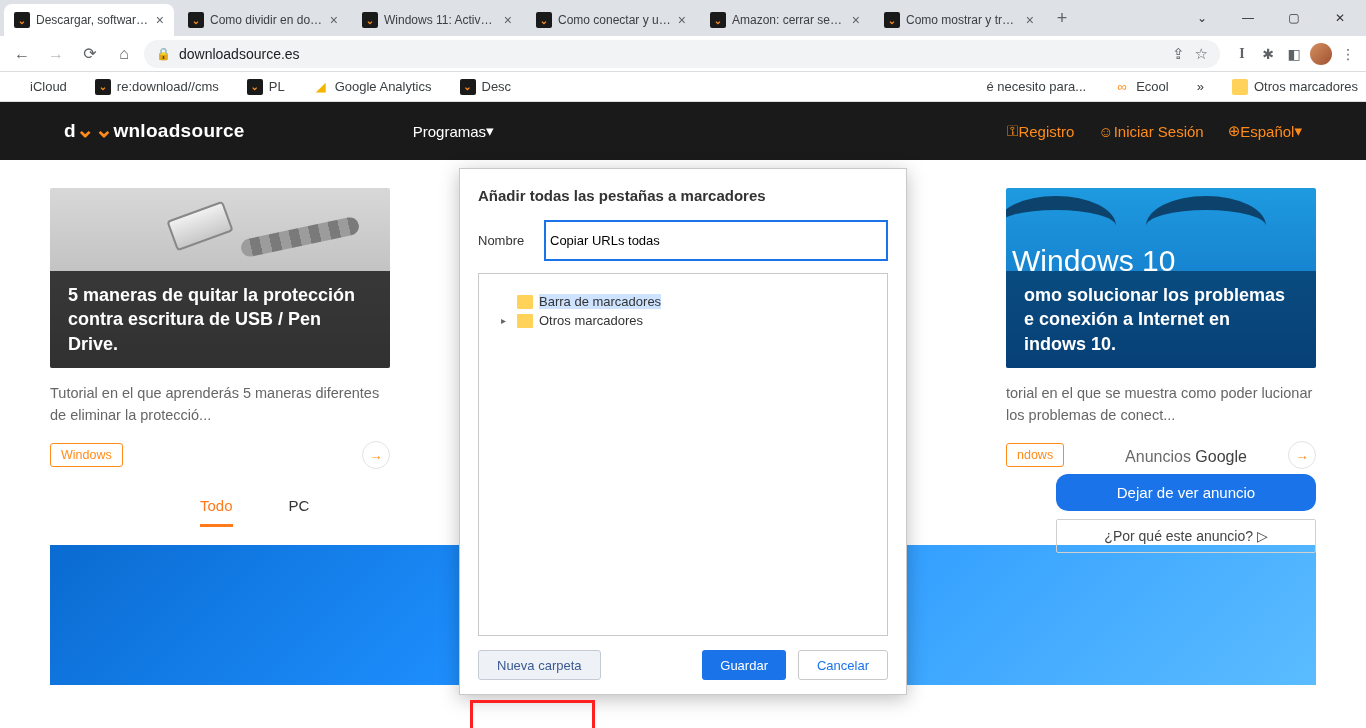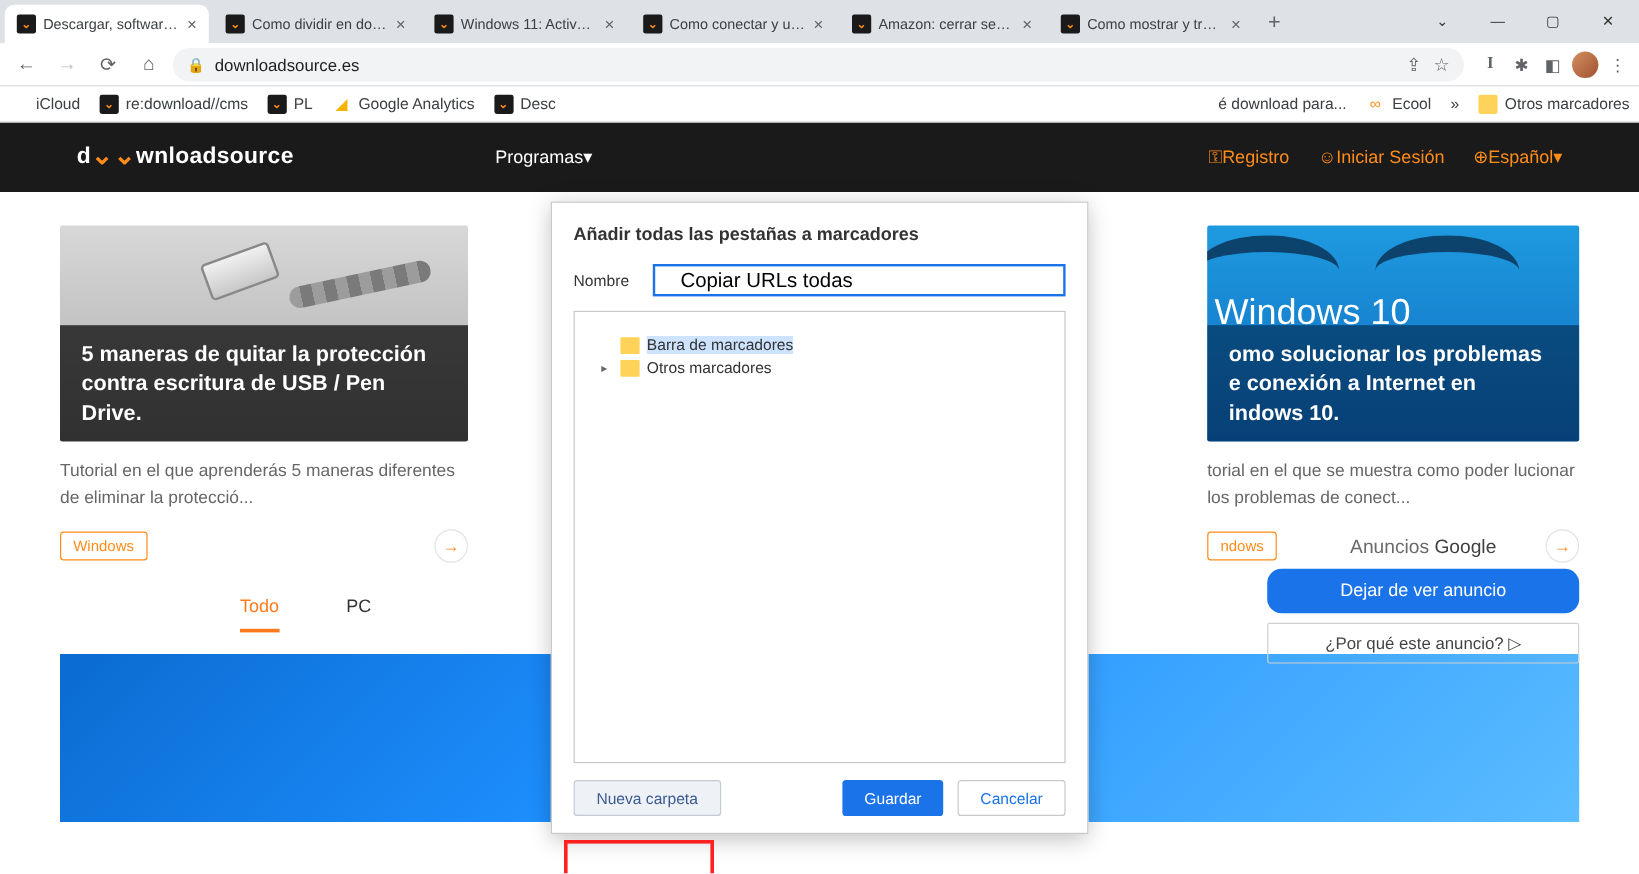--- a/index.html
+++ b/index.html
@@ -16,21 +16,21 @@
 .win-ctrls{margin-left:auto;display:flex;gap:2px}
 .win-ctrls span{width:44px;height:28px;display:flex;align-items:center;justify-content:center;font-size:12px;color:#333;cursor:pointer}
 .toolbar{display:flex;align-items:center;height:36px;background:#fff;border-bottom:1px solid #dadce0;padding:0 8px;gap:6px}
 .tb-btn{width:28px;height:28px;display:flex;align-items:center;justify-content:center;color:#5f6368;font-size:16px;cursor:pointer;border-radius:50%}
 .omnibox{flex:1;display:flex;align-items:center;height:28px;background:#f1f3f4;border-radius:14px;padding:0 12px;font-size:14px;color:#202124;gap:8px}
 .lock-ic{font-size:12px;color:#5f6368}
 .obx-right{margin-left:auto;display:flex;gap:10px;color:#5f6368;font-size:15px}
 .ext{display:flex;align-items:center;gap:6px;margin-left:6px}
 .ext-ic{width:20px;height:20px;display:flex;align-items:center;justify-content:center;font-size:14px;color:#5f6368;cursor:pointer}
 .avatar{width:22px;height:22px;border-radius:50%;background:linear-gradient(135deg,#d49060,#a05030);cursor:pointer}
-.bm-bar{display:flex;align-items:center;height:30px;border-bottom:1px solid #dadce0;padding:0 8px;gap:16px;font-size:13px;color:#3c4043}
+.bm-bar{display:flex;align-items:center;height:30px;border-bottom:1px solid #dadce0;padding:0 8px;gap:28px;font-size:13px;color:#3c4043}
 .bm{display:flex;align-items:center;gap:6px;cursor:pointer}
 .bm-ic{width:16px;height:16px;display:flex;align-items:center;justify-content:center;font-size:13px}
 .bm-spacer{flex:1}
 .bm-folder{width:16px;height:16px;background:#ffd35a;border-radius:2px}
 
 .page{flex:1;position:relative;background:#fff;overflow:hidden}
 .ds-nav{height:58px;background:#1a1a1a;display:flex;align-items:center;padding:0 64px;gap:24px;color:#fff;font-size:15px}
 .ds-logo{font-weight:bold;font-size:19px;display:flex;align-items:center;letter-spacing:.3px}
 .ds-logo .vv{color:#ff8c1a;font-size:22px;transform:translateY(-1px)}
 .ds-item{display:flex;align-items:center;gap:0;cursor:pointer;white-space:nowrap}
@@ -59,21 +59,21 @@
 
 .wifi{position:absolute;border:14px solid #0a3458;border-bottom:none;border-left:none;border-right:none;border-radius:50%;opacity:.85}
 
 .usb{position:absolute;left:120px;top:22px;width:60px;height:32px;background:linear-gradient(#f0f0f0,#c8c8c8);border:2px solid #888;border-radius:4px;transform:rotate(-20deg)}
 .chain{position:absolute;left:190px;top:40px;width:120px;height:18px;background:repeating-linear-gradient(90deg,#9c9c9c 0 10px,#7a7a7a 10px 20px);transform:rotate(-12deg);border-radius:9px}
 
 .modal{position:absolute;left:459px;top:66px;width:448px;height:527px;background:#fff;border:1px solid #c9c9c9;box-shadow:0 4px 18px rgba(0,0,0,.25);display:flex;flex-direction:column;padding:18px 18px 14px 18px;font-size:13px;color:#333}
 .modal h4{margin:0 0 16px 0;font-weight:700;font-size:15px}
 .field-row{display:flex;align-items:center;gap:14px;margin-bottom:12px}
 .field-row label{width:52px;font-size:13px}
-.field-row input{flex:1;height:27px;border:2px solid #1a73e8;padding:0 21px;font-size:17px;outline:none}
+.field-row input{flex:1;height:41px;border:2px solid #1a73e8;padding:0 4px;font-size:13px;outline:none}
 .tree{flex:1;border:1px solid #c9c9c9;padding:18px;overflow:auto}
 .tree-item{display:flex;align-items:center;gap:6px;padding:2px 4px;font-size:13px;cursor:pointer}
 .tree-folder{width:16px;height:14px;background:#ffd35a;border-radius:1px}
 .tree-item.sel span.lbl{background:#cde3ff}
 .expander{width:10px;color:#666;font-size:10px}
 .modal-foot{display:flex;align-items:flex-start;gap:12px;margin-top:14px}
 .m-btn{height:30px;padding:0 18px;border-radius:3px;font-size:13px;cursor:pointer;display:flex;align-items:center}
 .m-new{background:#eef1f6;border:1px solid #c4cbd4;color:#3a5a92}
 .m-save{background:#1a73e8;color:#fff;border:none}
 .m-cancel{background:#fff;border:1px solid #c9c9c9;color:#1a73e8}
@@ -162,21 +162,21 @@
     <span class="bm">
         <span class="bm-ic" style="color:#f4b400">◢</span>
         <span>Google Analytics</span>
       </span>
     <span class="bm">
         <span class="favicon">⌄</span>
         <span>Desc</span>
       </span>
     <span class="bm-spacer"></span>
     <span class="bm">
-        <span>é download para...</span>
+        <span>é necesito para...</span>
       </span>
     <span class="bm">
         <span class="bm-ic" style="color:#ff8c1a">∞</span>
         <span>Ecool</span>
       </span>
     <span class="bm">»</span>
     <span class="bm">
         <span class="bm-folder"></span>
         <span>Otros marcadores</span>
       </span>

